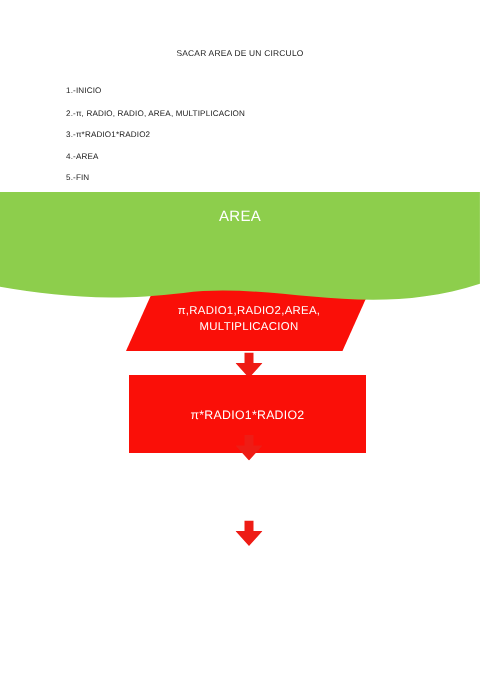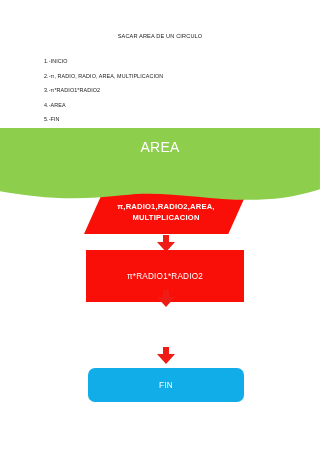--- a/index.html
+++ b/index.html
@@ -88,21 +88,21 @@
     left: 84px;
     top: 62px;
     width: 164px;
     height: 44px;
     background: #fa0f08;
     -webkit-clip-path: polygon(12% 0%, 100% 0%, 88% 100%, 0% 100%);
     clip-path: polygon(12% 0%, 100% 0%, 88% 100%, 0% 100%);
     flex-direction: column;
     font-size: 7.6px;
   }
-  .node-parallelogram .ln { display: block; font-weight: bold; }
+  .node-parallelogram .ln { display: block; }
 
   
   .node-process {
     left: 86px;
     top: 122px;
     width: 158px;
     height: 52px;
     background: #fa0f08;
   }
 
@@ -117,21 +117,21 @@
     position: absolute;
     inset: 0;
   }
   .node-document .doc-label {
     position: absolute;
     left: 0;
     top: 11px;
     width: 100%;
     text-align: center;
     color: #ffffff;
-    font-size: 14px;
+    font-size: 10px;
     letter-spacing: 0.2px;
   }
 
   
   .arrow {
     position: absolute;
     left: 157px;
     width: 18px;
     height: 17px;
   }
@@ -191,16 +191,15 @@
       </svg>
       <div class="doc-label">AREA</div>
     </div>
 
     <div class="arrow" id="arrow-4">
       <svg viewBox="0 0 18 17" xmlns="http://www.w3.org/2000/svg" aria-hidden="true">
         <polygon points="6,0 12,0 12,7 18,7 9,17 0,7 6,7" fill="#ee1c15"></polygon>
       </svg>
     </div>
 
-    <div class="node node-terminator" id="node-fin">FIN</div>
 
   </div>
 </div>
 
 </body></html>

